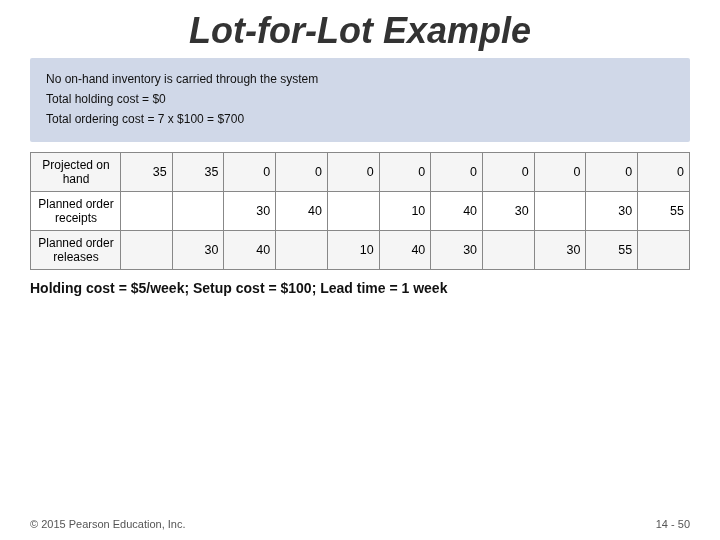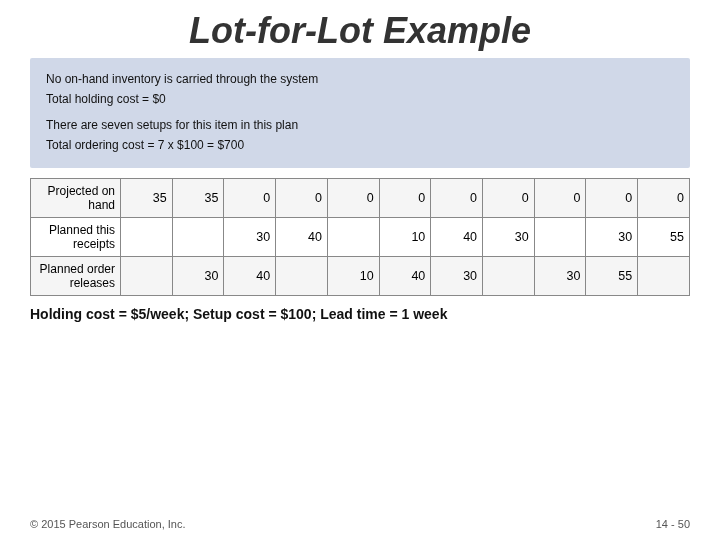--- a/index.html
+++ b/index.html
@@ -52,21 +52,21 @@
 
     td {
       border: 1px solid #888;
       padding: 5px 5px;
       text-align: right;
       vertical-align: middle;
       background: #fff;
     }
 
     td.row-label {
-      text-align: right;
+      text-align: center;
       width: 90px;
       font-size: 12px;
       background: #fff;
       padding-left: 6px;
     }
 
     tr:nth-child(odd) td {
       background: #f5f5f5;
     }
     tr:nth-child(odd) td.row-label {
@@ -103,21 +103,20 @@
     }
   </style>
 </head>
 <body>
 
 <div class="page-title">Lot-for-Lot Example</div>
 
 <div class="info-box">
   <p>No on-hand inventory is carried through the system</p>
   <p>Total holding cost = $0</p>
-  <p class="gap">There are seven setups for this item in this plan</p>
   <p>Total ordering cost = 7 x $100 = $700</p>
 </div>
 
 <div class="table-container">
   <table>
     <tbody id="table-body">
     <tr>
           <td class="row-label">Projected on hand</td>
           <td>35</td>
           <td>35</td>
@@ -125,21 +124,21 @@
           <td>0</td>
           <td>0</td>
           <td>0</td>
           <td>0</td>
           <td>0</td>
           <td>0</td>
           <td>0</td>
           <td>0</td>
         </tr>
         <tr>
-          <td class="row-label">Planned this receipts</td>
+          <td class="row-label">Planned order receipts</td>
           <td></td>
           <td></td>
           <td>30</td>
           <td>40</td>
           <td></td>
           <td>10</td>
           <td>40</td>
           <td>30</td>
           <td></td>
           <td>30</td>

